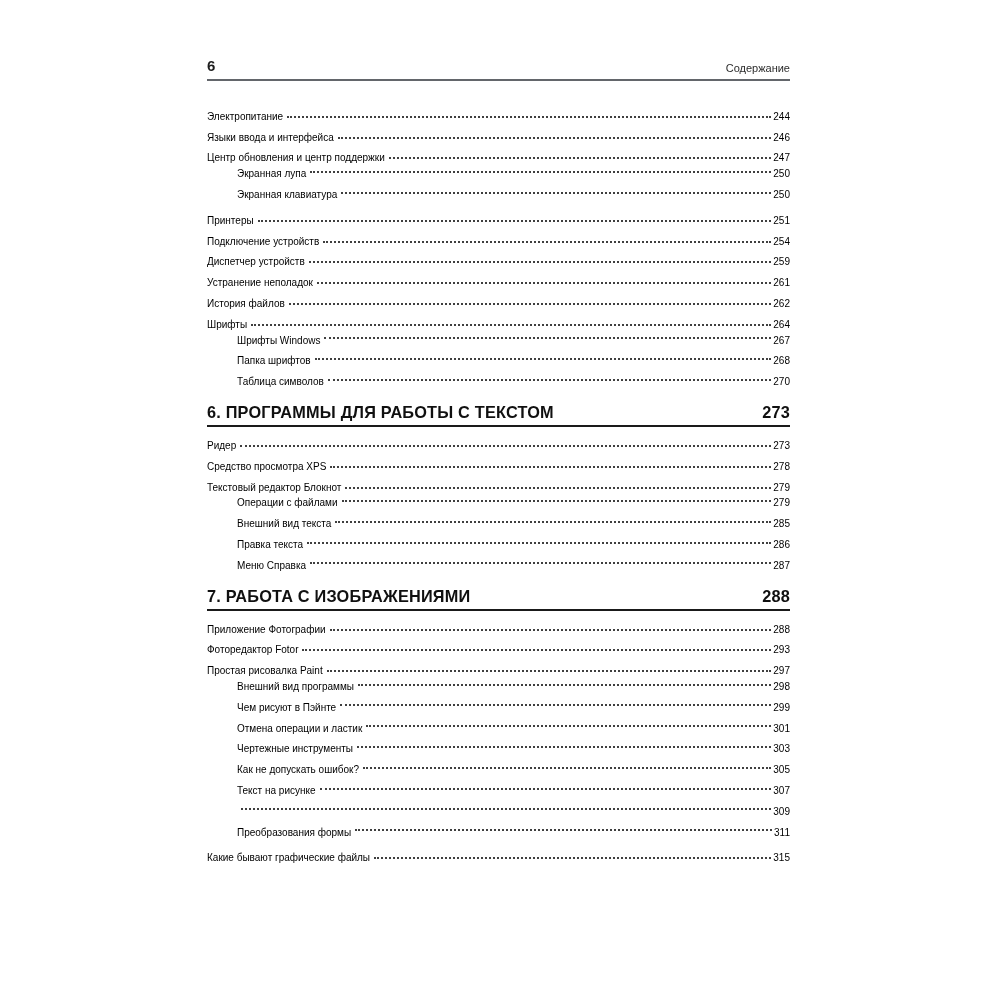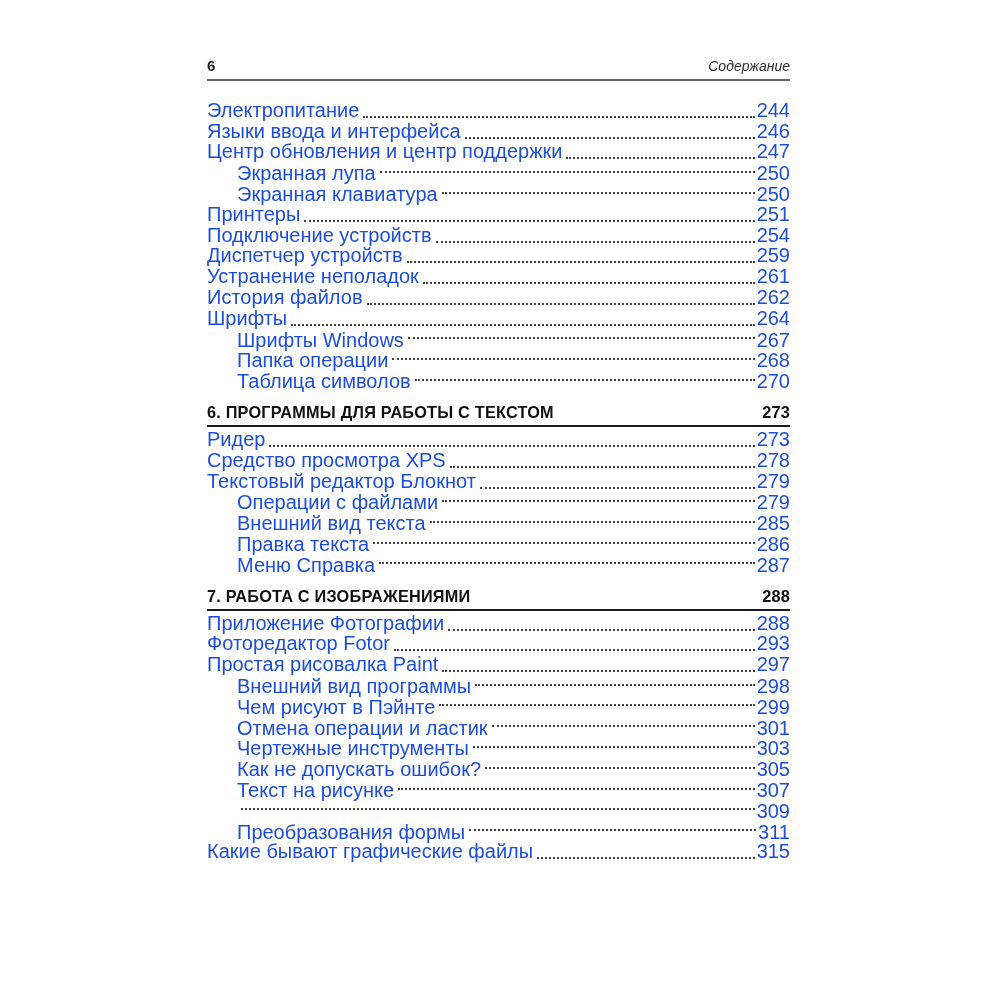--- a/index.html
+++ b/index.html
@@ -22,37 +22,36 @@
     display: flex;
     justify-content: space-between;
     align-items: flex-end;
   }
   .page-num {
     font-weight: 700;
     font-size: 15px;
     color: #1d1d1d;
   }
   .header-title {
-    font-size: 14px;
+    font-size: 11px;
     color: #2c2c2c;
-    font-style: italic;
   }
   .header-rule {
     border-bottom: 2px solid #63666b;
     margin-top: 5px;
   }
   .toc {
     padding-top: 20px;
   }
   .row {
     display: flex;
     align-items: flex-end;
     height: 20.8px;
-    font-size: 20px;
-    color: #1d4ed8;
+    font-size: 10px;
+    color: #000000;
   }
   .row.indent { padding-left: 30px; align-items: center; }
   .label { white-space: nowrap; }
   .leader {
     flex: 1;
     min-width: 8px;
     border-bottom: 2px dotted #3f3f3f;
     margin: 0 2px 4px 4px;
   }
   .pagenum { white-space: nowrap; }
@@ -133,21 +132,21 @@
         <span class="label">Шрифты</span>
         <span class="leader"></span>
         <span class="pagenum">264</span>
       </div>
       <div class="row indent">
         <span class="label">Шрифты Windows</span>
         <span class="leader"></span>
         <span class="pagenum">267</span>
       </div>
       <div class="row indent">
-        <span class="label">Папка операции</span>
+        <span class="label">Папка шрифтов</span>
         <span class="leader"></span>
         <span class="pagenum">268</span>
       </div>
       <div class="row indent">
         <span class="label">Таблица символов</span>
         <span class="leader"></span>
         <span class="pagenum">270</span>
       </div>
       <div class="row section">
         <span class="label">6. ПРОГРАММЫ ДЛЯ РАБОТЫ С ТЕКСТОМ</span>

